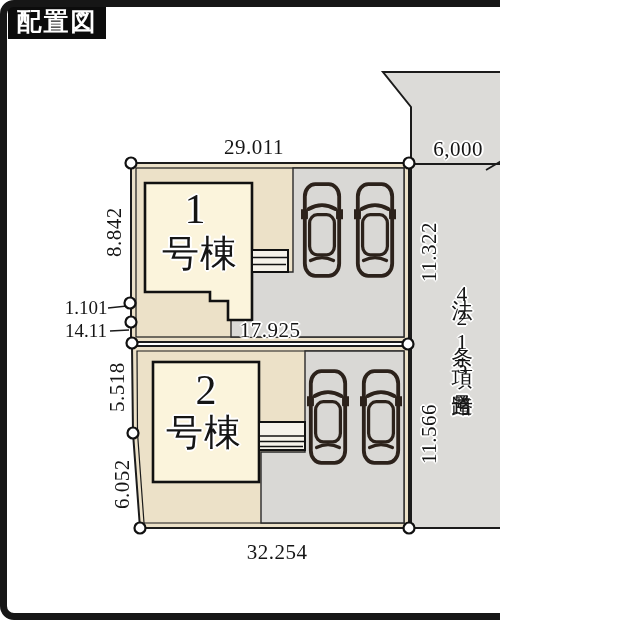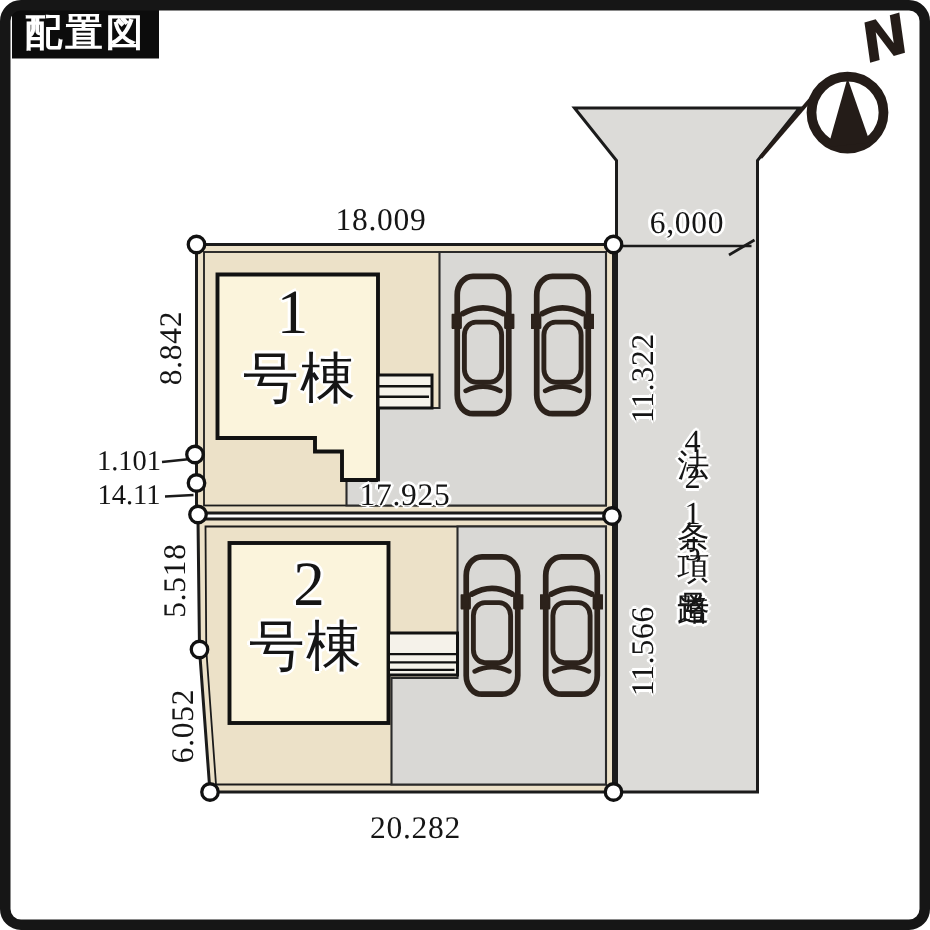--- a/index.html
+++ b/index.html
@@ -1,17 +1,17 @@
 <!DOCTYPE html>
 <html><head>
 <meta charset="utf-8">
 <style>
   html,body{margin:0;padding:0;background:#fff;}
   #canvas{
-    position:relative;width:620px;height:620px;background:#fff;
+    position:relative;width:500px;height:620px;background:#fff;
     font-family:"Liberation Serif","DejaVu Serif",serif;overflow:hidden;
     box-sizing:border-box;
   }
   #frame{
     position:absolute;left:0;top:0;width:620px;height:620px;
     border:7px solid #161616;border-radius:14px;box-sizing:border-box;
     pointer-events:none;
   }
   #plan-svg{position:absolute;left:0;top:0;width:620px;height:620px;}
   .label{position:absolute;transform:translate(-50%,-50%);white-space:nowrap;color:#151515;}
@@ -113,31 +113,31 @@
     <g>
       <circle cx="565" cy="75" r="24" fill="#ffffff" stroke="#241c18" stroke-width="6.5"></circle>
       <polygon points="565,52 552,98 580,95" fill="#241c18"></polygon>
     </g>
   </svg>
 
   <div id="title-box">
     <span>配置図</span>
   </div>
 
-  <div class="label halo dim" style="left:254px;top:147px;">18.009</div>
+  <div class="label halo dim" style="left:254px;top:147px;">29.011</div>
   <div class="label halo dim" style="left:458px;top:149px;text-align:right;">6,000</div>
   <div class="label halo dim rot" style="left:114px;top:232px;">8.842</div>
   <div class="label halo dim-sm" style="left:86px;top:308px;">1.101</div>
   <div class="label halo dim-sm" style="left:86px;top:331px;">14.11</div>
   <div class="label halo dim" style="left:270px;top:330px;text-align:right;">17.925</div>
   <div class="label halo dim rot" style="left:429px;top:252px;">11.322</div>
 
   <div class="label halo dim rot" style="left:117px;top:387px;">5.518</div>
   <div class="label halo dim rot" style="left:122px;top:484px;">6.052</div>
-  <div class="label halo dim" style="left:277px;top:552px;">20.282</div>
+  <div class="label halo dim" style="left:277px;top:552px;">32.254</div>
   <div class="label halo dim rot" style="left:429px;top:434px;">11.566</div>
 
   <div class="label halo" id="road-name" style="left:461px;top:330px;">法42条1項5号道路</div>
 
   <div class="label halo bnum" style="left:195px;top:209px;">1</div>
   <div class="label halo bsuffix" style="left:200px;top:253px;">号棟</div>
   <div class="label halo bnum" style="left:206px;top:390px;">2</div>
   <div class="label halo bsuffix" style="left:204px;top:432px;">号棟</div>
 
   <div class="label" id="north-n" style="left:590px;top:26px;">N</div>

